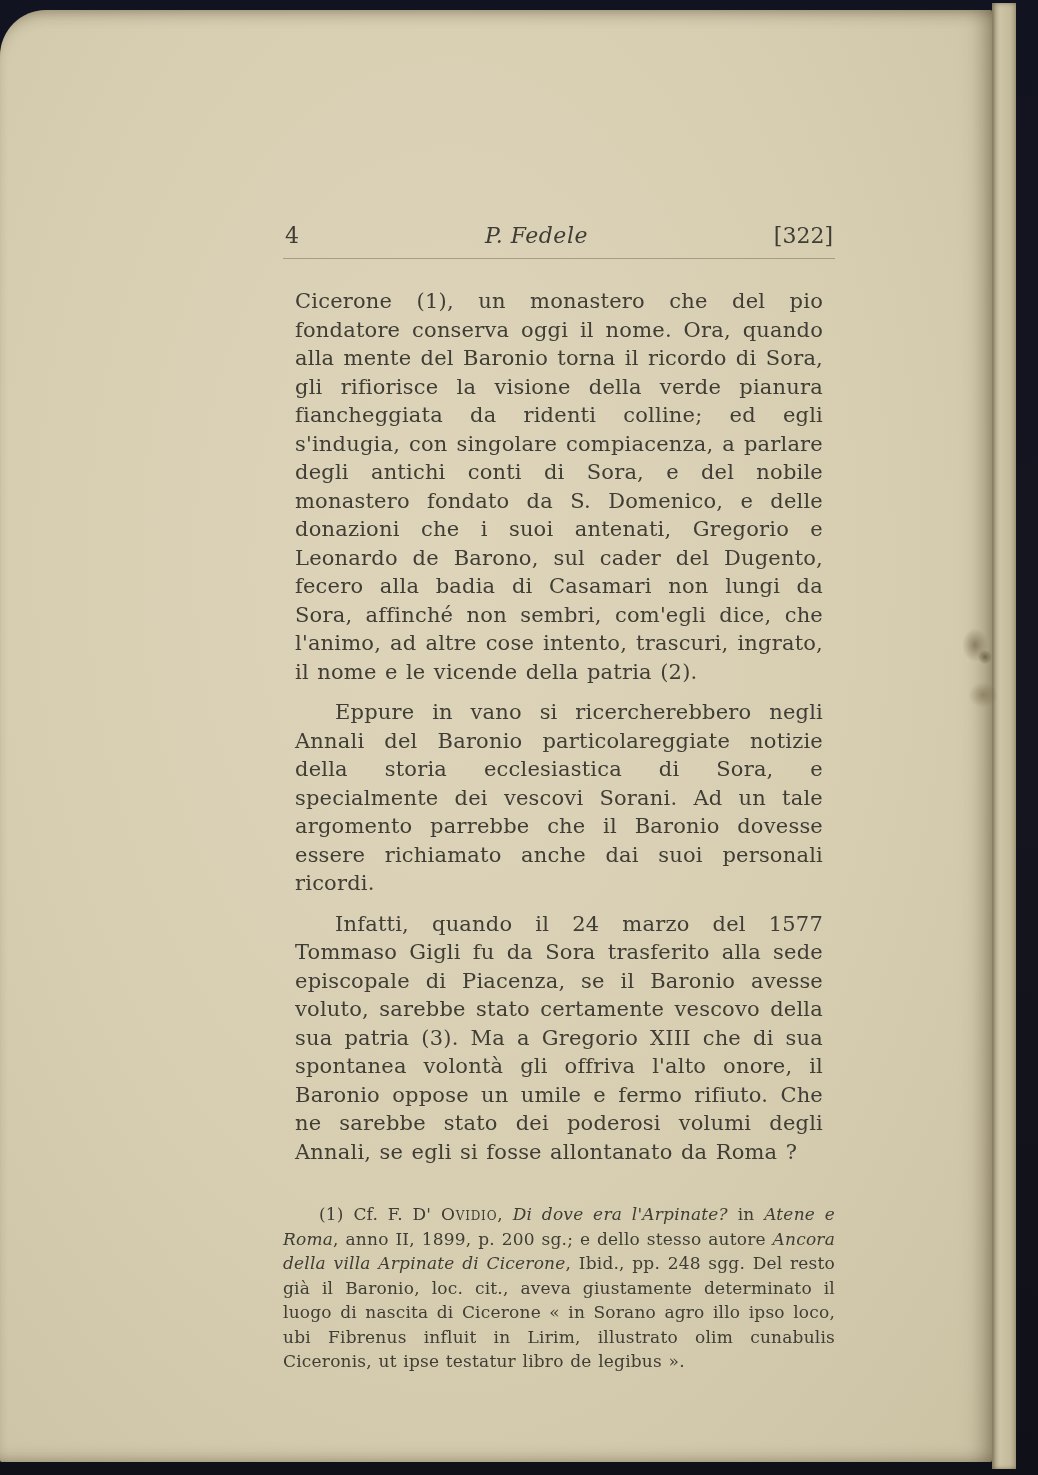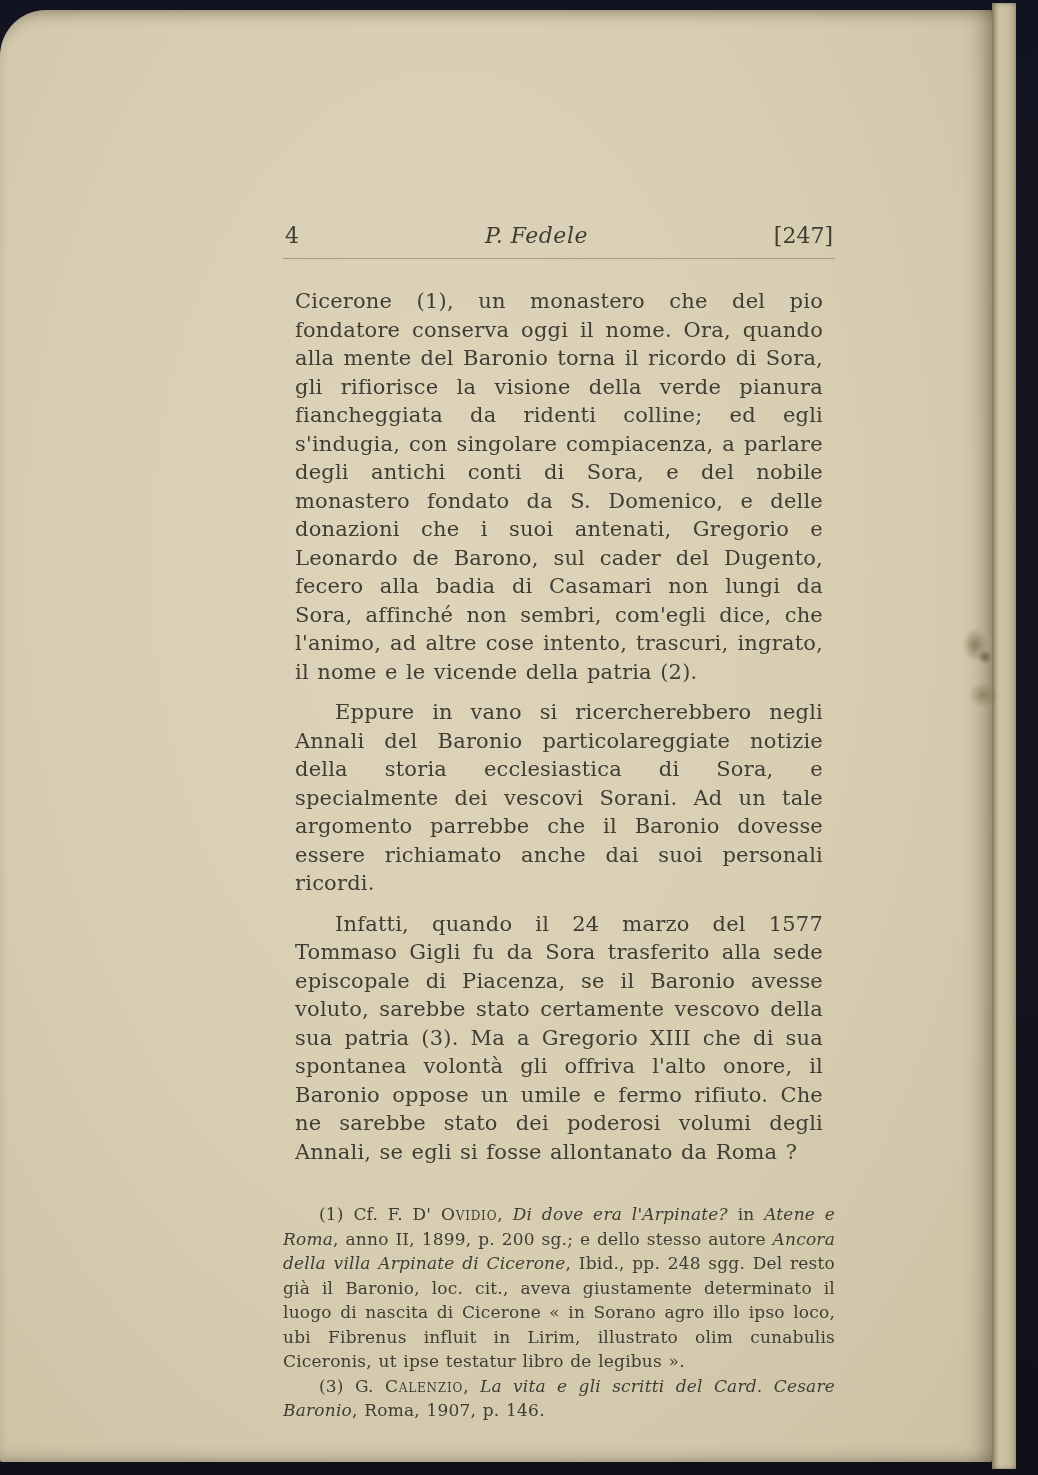--- a/index.html
+++ b/index.html
@@ -98,34 +98,33 @@
 <body>
 
 <div class="scene">
 
   <div class="paper">
     <div class="content">
 
       <div class="running-head">
         <span class="pageno">4</span>
         <span class="title">P. Fedele</span>
-        <span class="folio">[247]</span>
+        <span class="folio">[322]</span>
       </div>
 
       <hr class="head-rule">
 
       <div class="body-text">
         <p>Cicerone (1), un monastero che del pio fondatore conserva oggi il nome. Ora, quando alla mente del Baronio torna il ricordo di Sora, gli rifiorisce la visione della verde pianura fiancheggiata da ridenti colline; ed egli s'indugia, con singolare compiacenza, a parlare degli antichi conti di Sora, e del nobile monastero fondato da S. Domenico, e delle donazioni che i suoi antenati, Gregorio e Leonardo de Barono, sul cader del Dugento, fecero alla badia di Casamari non lungi da Sora, affinché non sembri, com'egli dice, che l'animo, ad altre cose intento, trascuri, ingrato, il nome e le vicende della patria (2).</p>
         <p class="indented">Eppure in vano si ricercherebbero negli Annali del Baronio particolareggiate notizie della storia ecclesiastica di Sora, e specialmente dei vescovi Sorani. Ad un tale argomento parrebbe che il Baronio dovesse essere richiamato anche dai suoi personali ricordi.</p>
         <p class="indented">Infatti, quando il 24 marzo del 1577 Tommaso Gigli fu da Sora trasferito alla sede episcopale di Piacenza, se il Baronio avesse voluto, sarebbe stato certamente vescovo della sua patria (3). Ma a Gregorio XIII che di sua spontanea volontà gli offriva l'alto onore, il Baronio oppose un umile e fermo rifiuto. Che ne sarebbe stato dei poderosi volumi degli Annali, se egli si fosse allontanato da Roma ?</p>
       </div>
 
       <div class="footnotes">
         <p><span class="seg-roman">(1) Cf. F. D' </span><span class="seg-smallcaps">Ovidio</span><span class="seg-roman">, </span><span class="seg-italic">Di dove era l'Arpinate?</span><span class="seg-roman"> in </span><span class="seg-italic">Atene e Roma</span><span class="seg-roman">, anno II, 1899, p. 200 sg.; e dello stesso autore </span><span class="seg-italic">Ancora della villa Arpinate di Cicerone</span><span class="seg-roman">, Ibid., pp. 248 sgg. Del resto già il Baronio, loc. cit., aveva giustamente determinato il luogo di nascita di Cicerone « in Sorano agro illo ipso loco, ubi Fibrenus influit in Lirim, illustrato olim cunabulis Ciceronis, ut ipse testatur libro de legibus ».</span></p>
-        <p><span class="seg-roman">(3) G. </span><span class="seg-smallcaps">Calenzio</span><span class="seg-roman">, </span><span class="seg-italic">La vita e gli scritti del Card. Cesare Baronio</span><span class="seg-roman">, Roma, 1907, p. 146.</span></p>
       </div>
 
     </div>
   </div>
 
   <div class="page-edge"></div>
 
   <div class="stain s1"></div>
   <div class="stain s2"></div>
   <div class="stain s3"></div>

